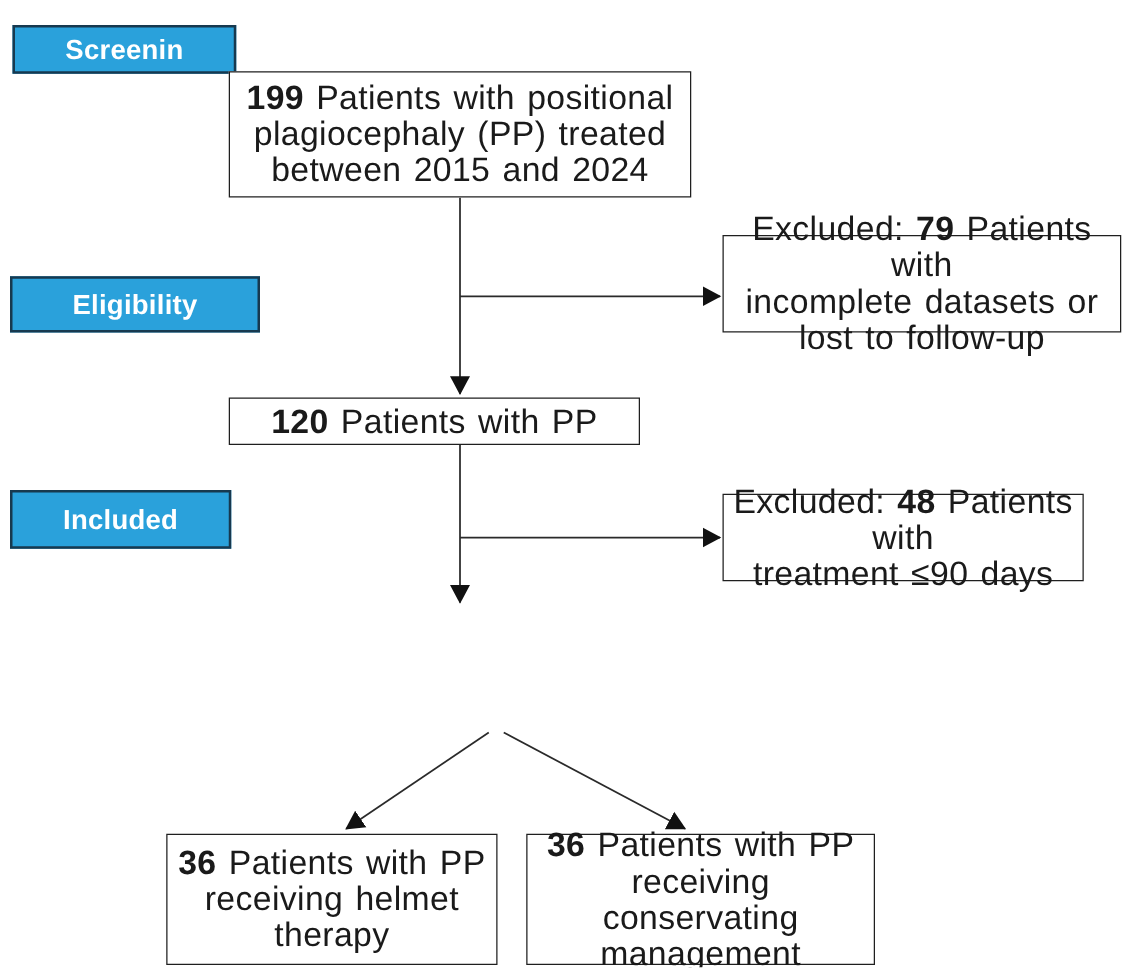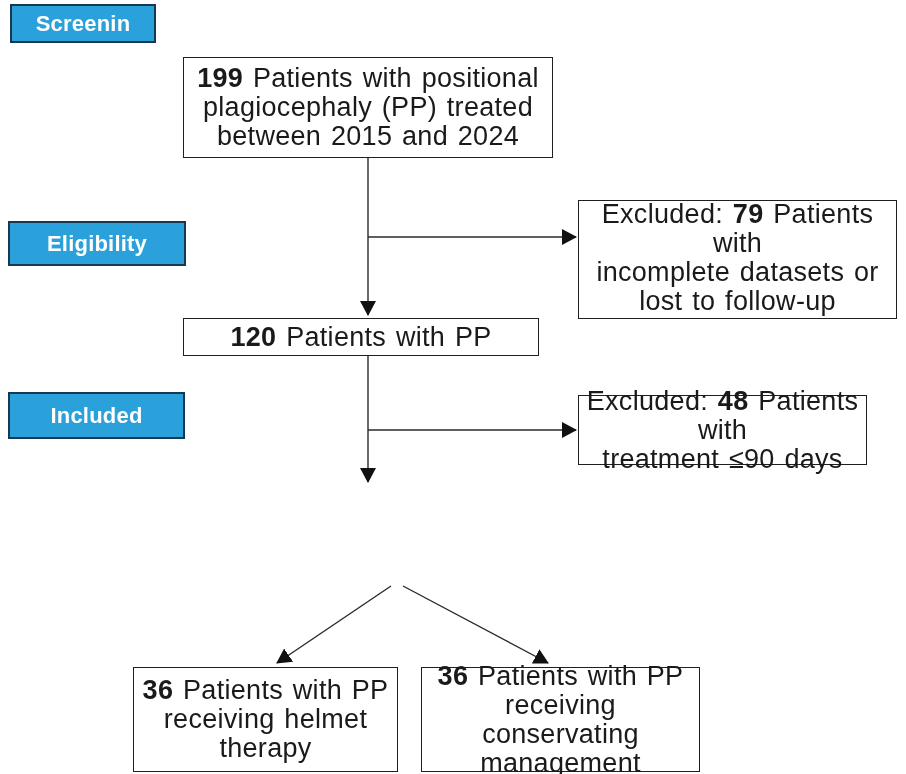--- a/index.html
+++ b/index.html
@@ -75,45 +75,45 @@
       </marker>
     </defs>
     <line x1="368" y1="158" x2="368" y2="315" marker-end="url(#ah)"></line>
     <line x1="368" y1="237" x2="576" y2="237" marker-end="url(#ah)"></line>
     <line x1="368" y1="356" x2="368" y2="482" marker-end="url(#ah)"></line>
     <line x1="368" y1="430" x2="576" y2="430" marker-end="url(#ah)"></line>
     <line x1="391" y1="586" x2="277" y2="663" marker-end="url(#ah)"></line>
     <line x1="403" y1="586" x2="548" y2="663" marker-end="url(#ah)"></line>
   </svg>
 
-  <div class="stage" style="left:10px;top:4px;width:146px;height:39px;text-align:right;">
+  <div class="stage" style="left:10px;top:20px;width:179px;height:39px;text-align:right;">
     <span>Screenin</span>
   </div>
 
-  <div class="stage" style="left:8px;top:221px;width:178px;height:45px;">
+  <div class="stage" style="left:8px;top:221px;width:200px;height:45px;">
     <span>Eligibility</span>
   </div>
 
   <div class="stage" style="left:8px;top:392px;width:177px;height:47px;">
     <span>Included</span>
   </div>
 
   <div class="node" style="left:183px;top:57px;width:370px;height:101px;">
     <div class="node-text"><span></span><b>199</b><span> Patients with positional
 plagiocephaly (PP) treated
 between 2015 and 2024</span></div>
   </div>
 
-  <div class="node" style="left:578px;top:200px;width:319px;height:119px;align-items:flex-end;">
+  <div class="node" style="left:578px;top:188px;width:319px;height:78px;">
     <div class="node-text"><span>Excluded: </span><b>79</b><span> Patients with
 incomplete datasets or
 lost to follow-up</span></div>
   </div>
 
-  <div class="node" style="left:183px;top:318px;width:356px;height:38px;">
+  <div class="node" style="left:183px;top:318px;width:329px;height:38px;">
     <div class="node-text"><span></span><b>120</b><span> Patients with PP</span></div>
   </div>
 
   <div class="node" style="left:578px;top:395px;width:289px;height:70px;">
     <div class="node-text"><span>Excluded: </span><b>48</b><span> Patients with
 treatment ≤90 days</span></div>
   </div>
 
 
   <div class="node" style="left:133px;top:667px;width:265px;height:105px;">

